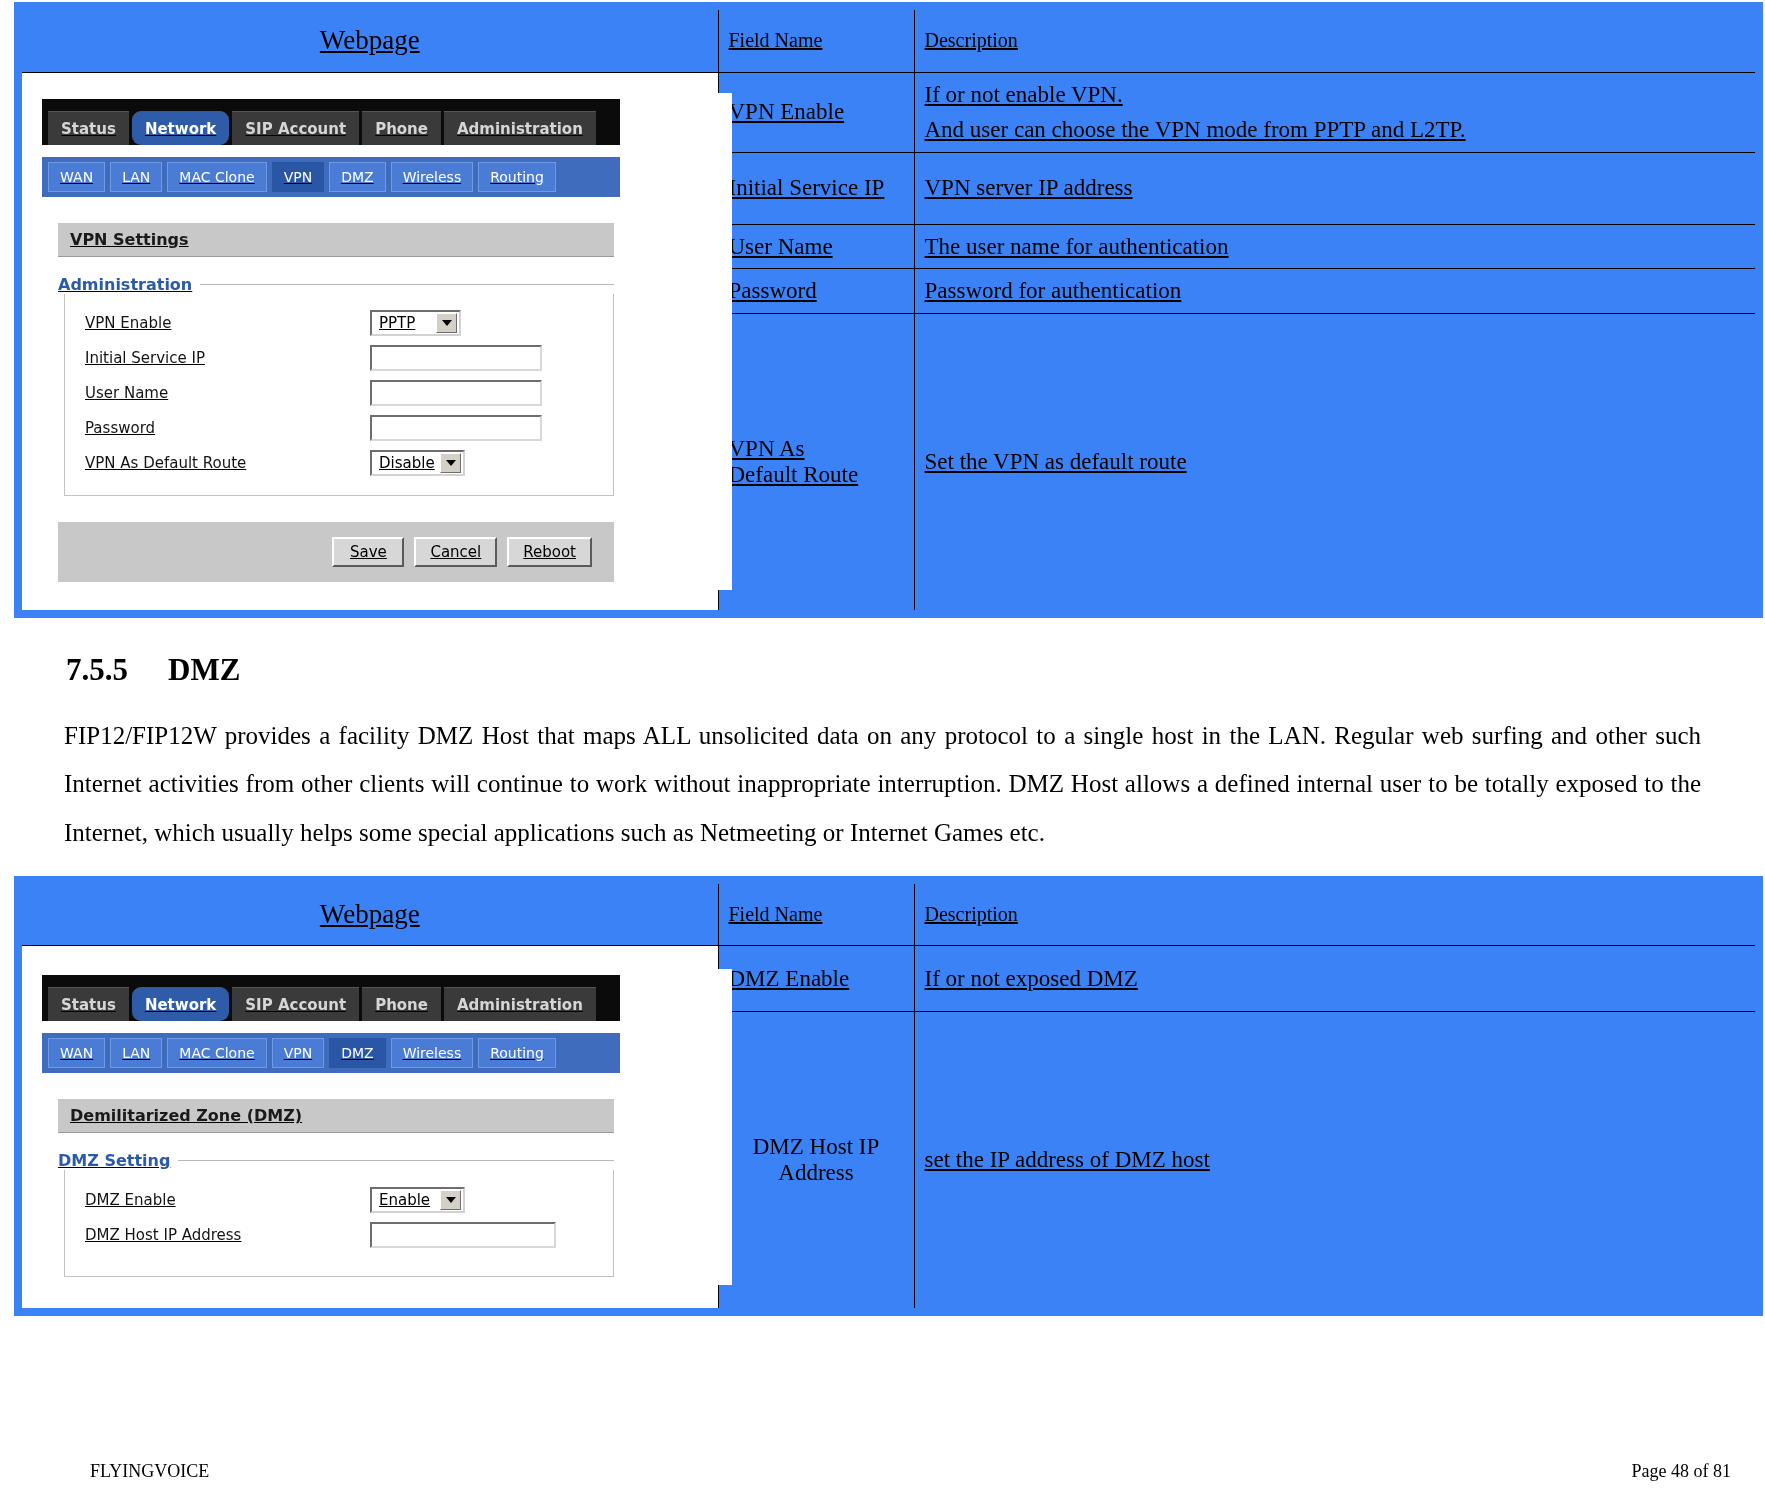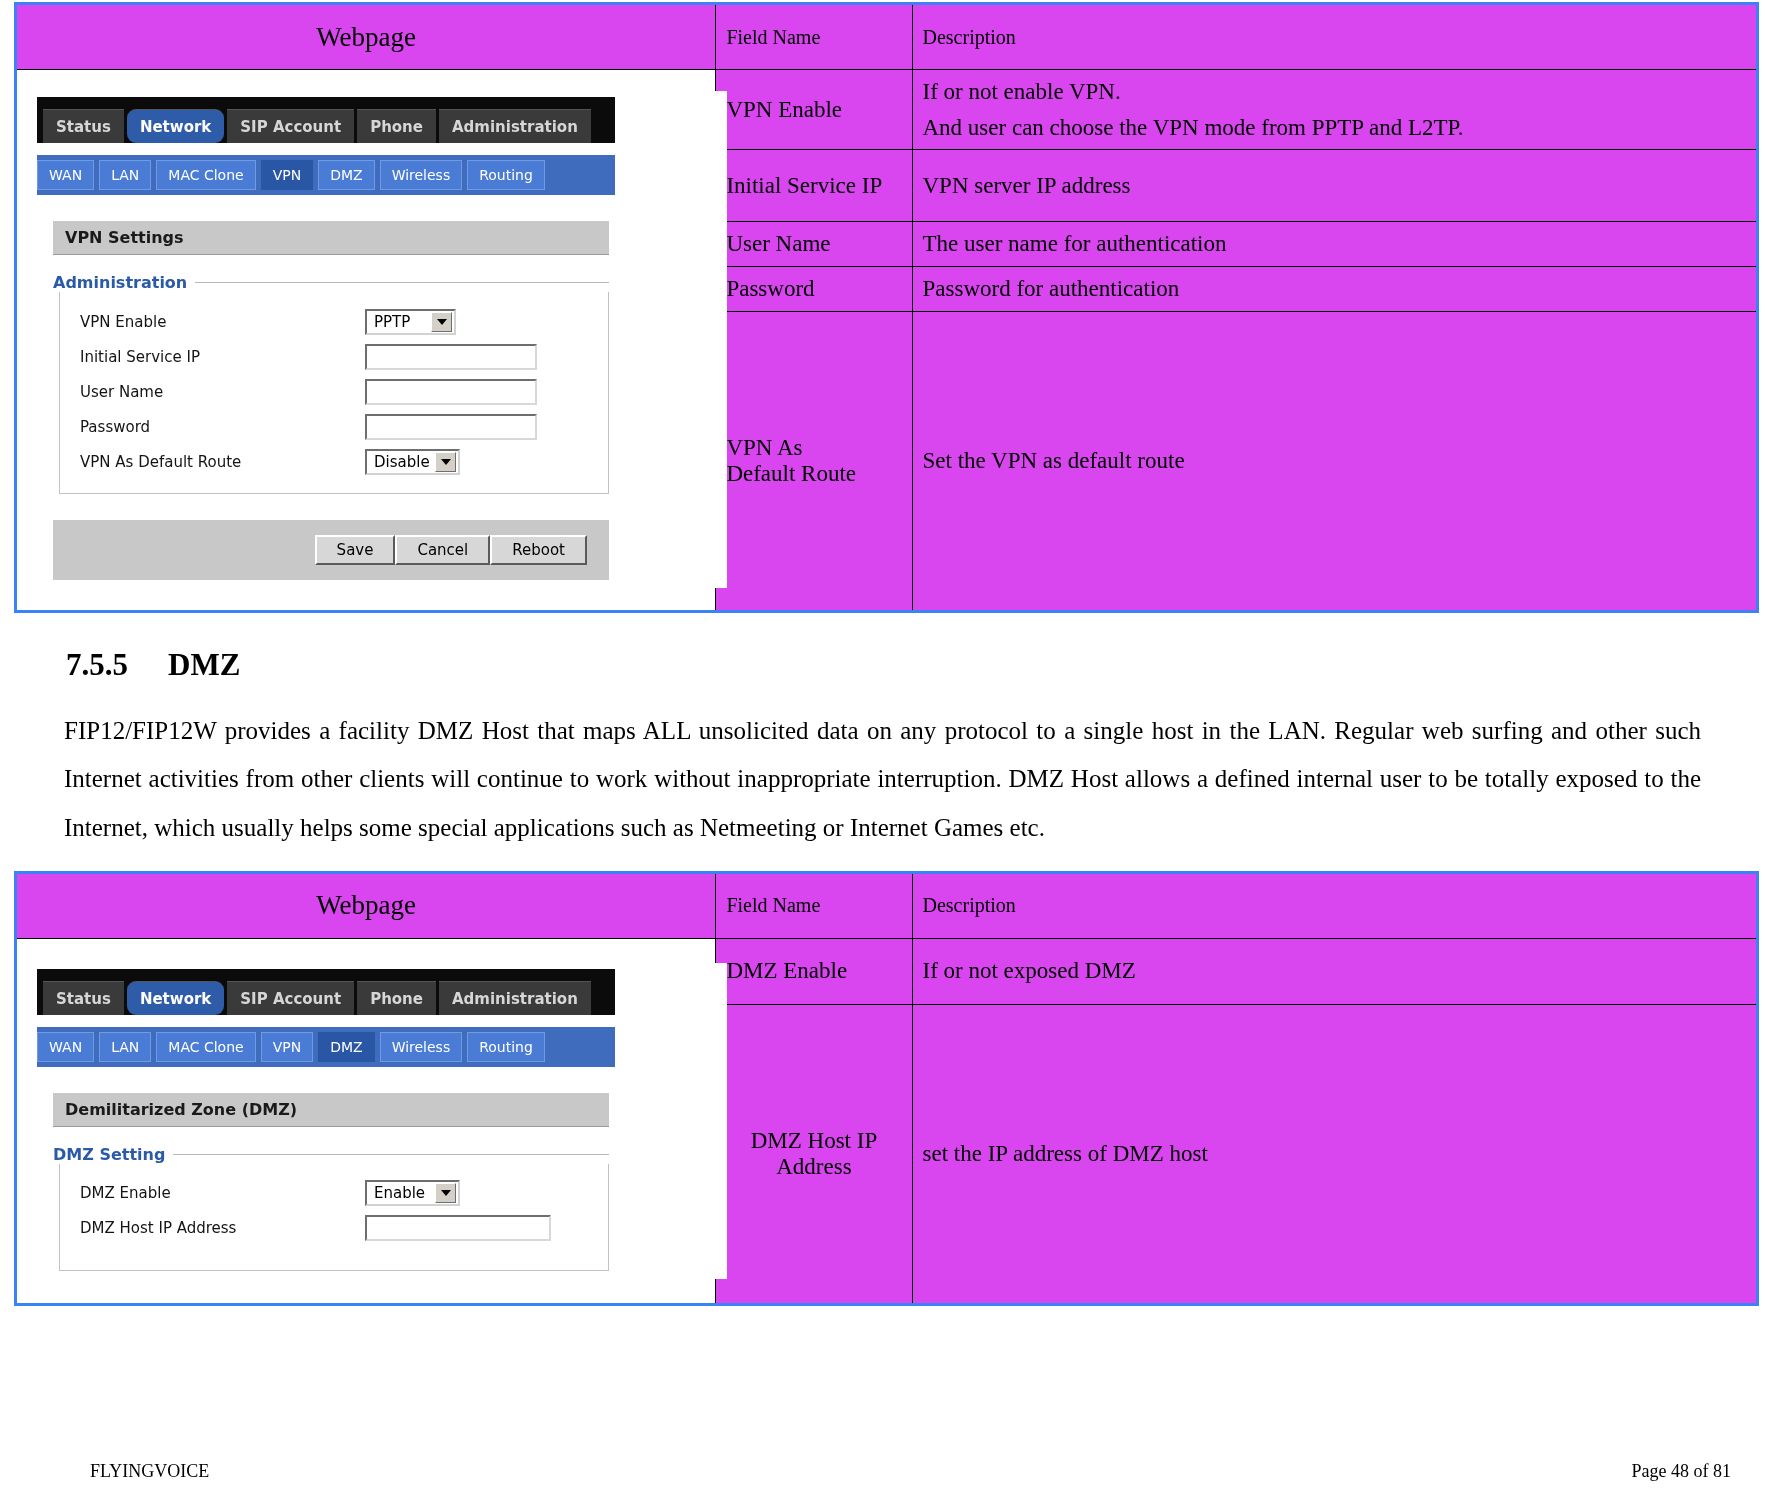--- a/index.html
+++ b/index.html
@@ -12,22 +12,23 @@
   body {
     font-family: "Liberation Serif", "DejaVu Serif", serif;
     color: #000;
     position: relative;
   }
 
   
   .doc-table {
     border-collapse: collapse;
     table-layout: fixed;
-    border: 3px solid #3b82f6;
-    background: #d946ef;
+    border: 8px solid #3b82f6;
+    background: #3b82f6;
+    text-decoration: underline;
   }
   .doc-table td, .doc-table th {
     border: 1px solid #000;
     vertical-align: middle;
     padding: 4px 10px;
     font-weight: normal;
   }
   .col-webpage  { width: 700px; }
   .col-field    { width: 196px; }
   .col-desc     { width: 845px; }
@@ -102,20 +103,21 @@
     background: #2e5ca8;
     color: #ffffff;
     border-radius: 9px;
   }
   .subnav {
     background: #3f6cbd;
     width: 578px;
     height: 40px;
     display: flex;
     align-items: center;
+    padding-left: 6px;
     margin-top: 12px;
   }
   .subtab {
     background: #4a7cd6;
     color: #ffffff;
     font-size: 14px;
     padding: 6px 11px;
     margin-right: 5px;
     white-space: nowrap;
     border: 1px solid #6f9ae6;
@@ -220,21 +222,22 @@
     justify-content: flex-end;
     padding-right: 22px;
   }
   .btn {
     background: #d7d7d7;
     border: 2px solid #ffffff;
     border-right-color: #5a5a5a;
     border-bottom-color: #5a5a5a;
     font-size: 15px;
     color: #000;
-    padding: 4px 20px;
+    padding: 4px 14px;
+    margin-left: 10px;
     min-width: 72px;
     text-align: center;
   }
 
   
   .section-head {
     display: flex;
     align-items: baseline;
     margin: 34px 0 0 0;
     font-weight: bold;

